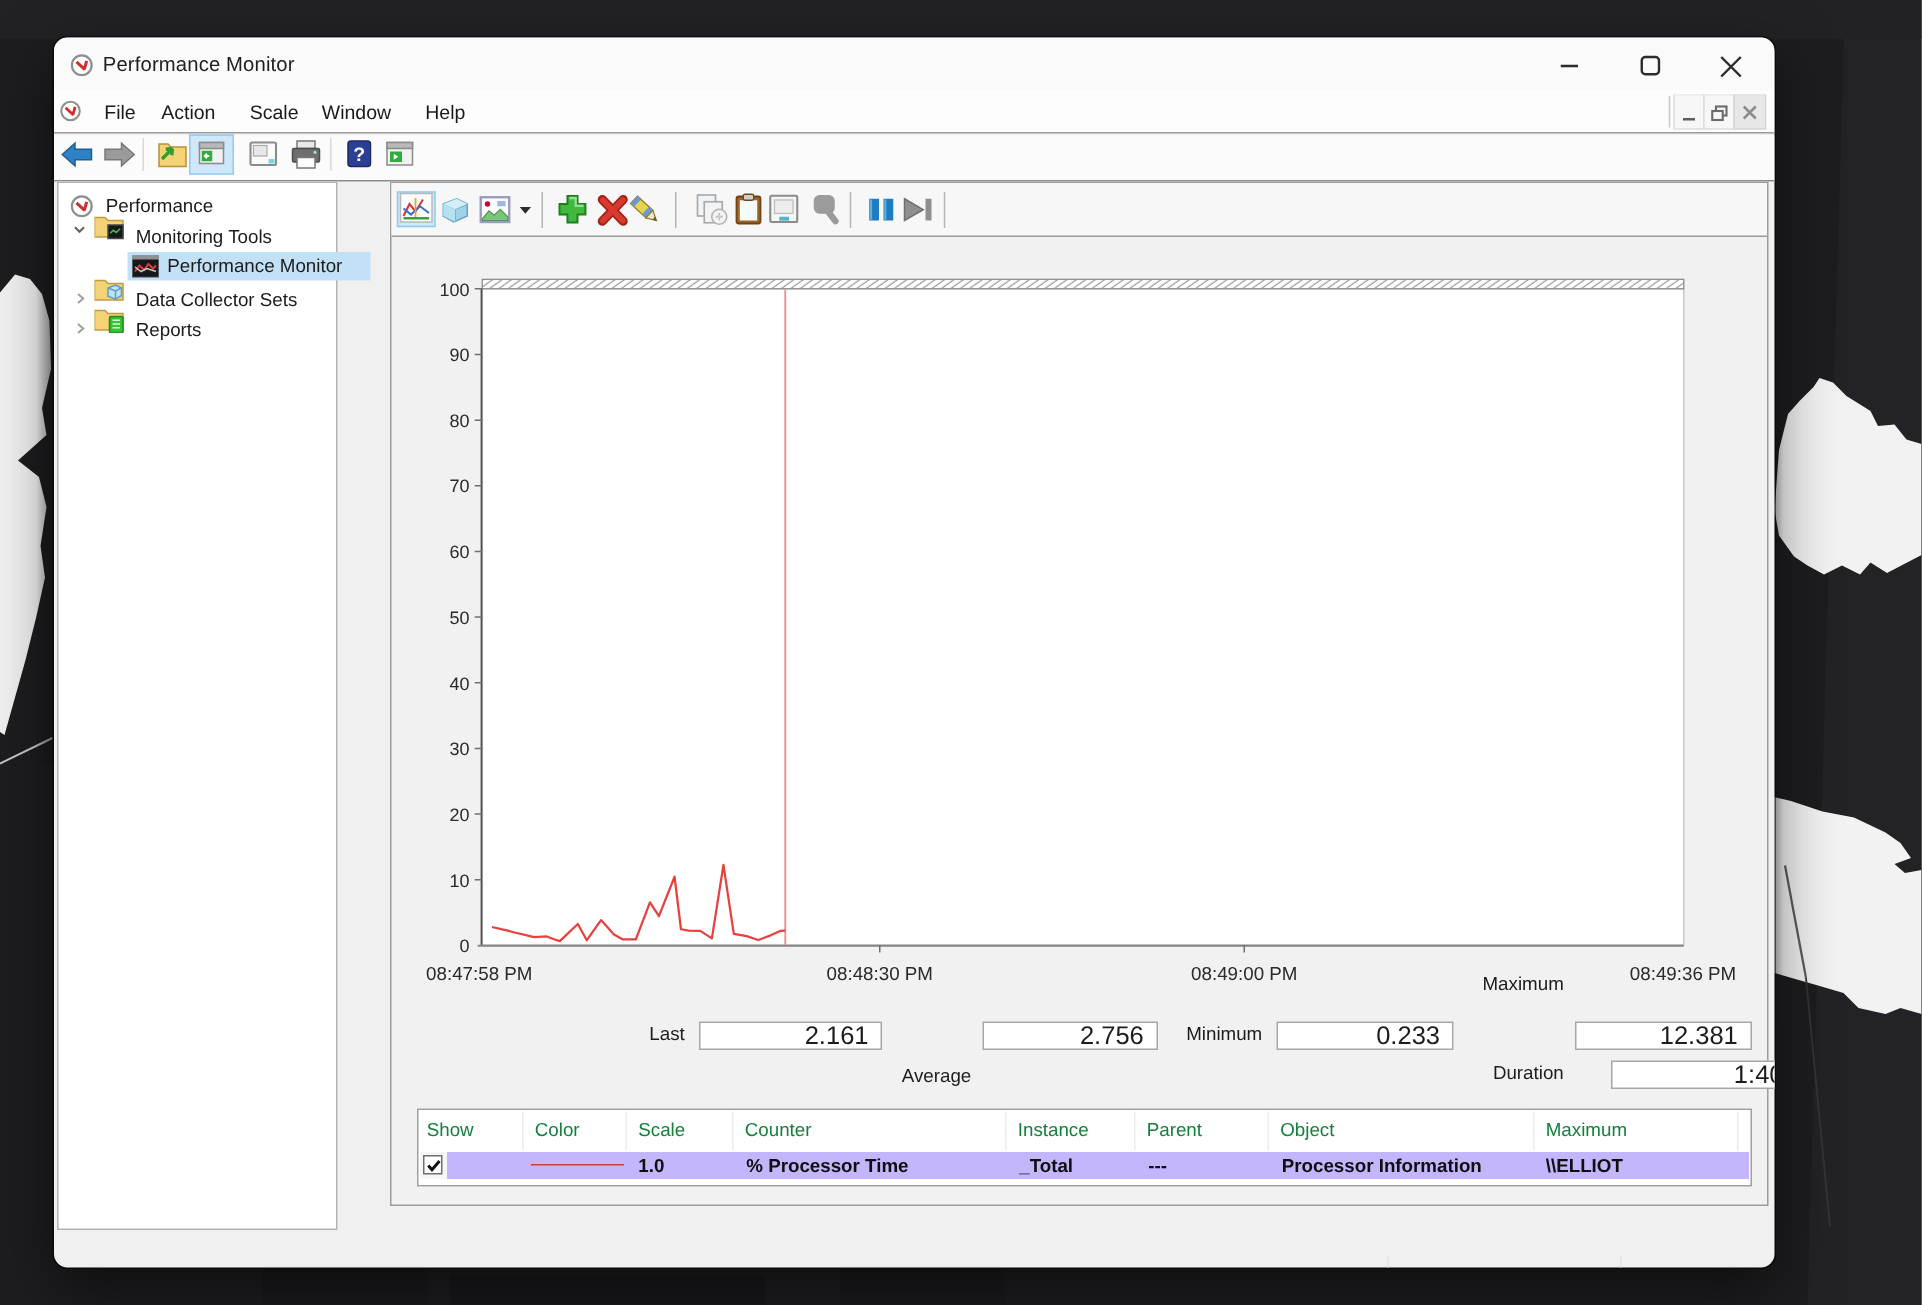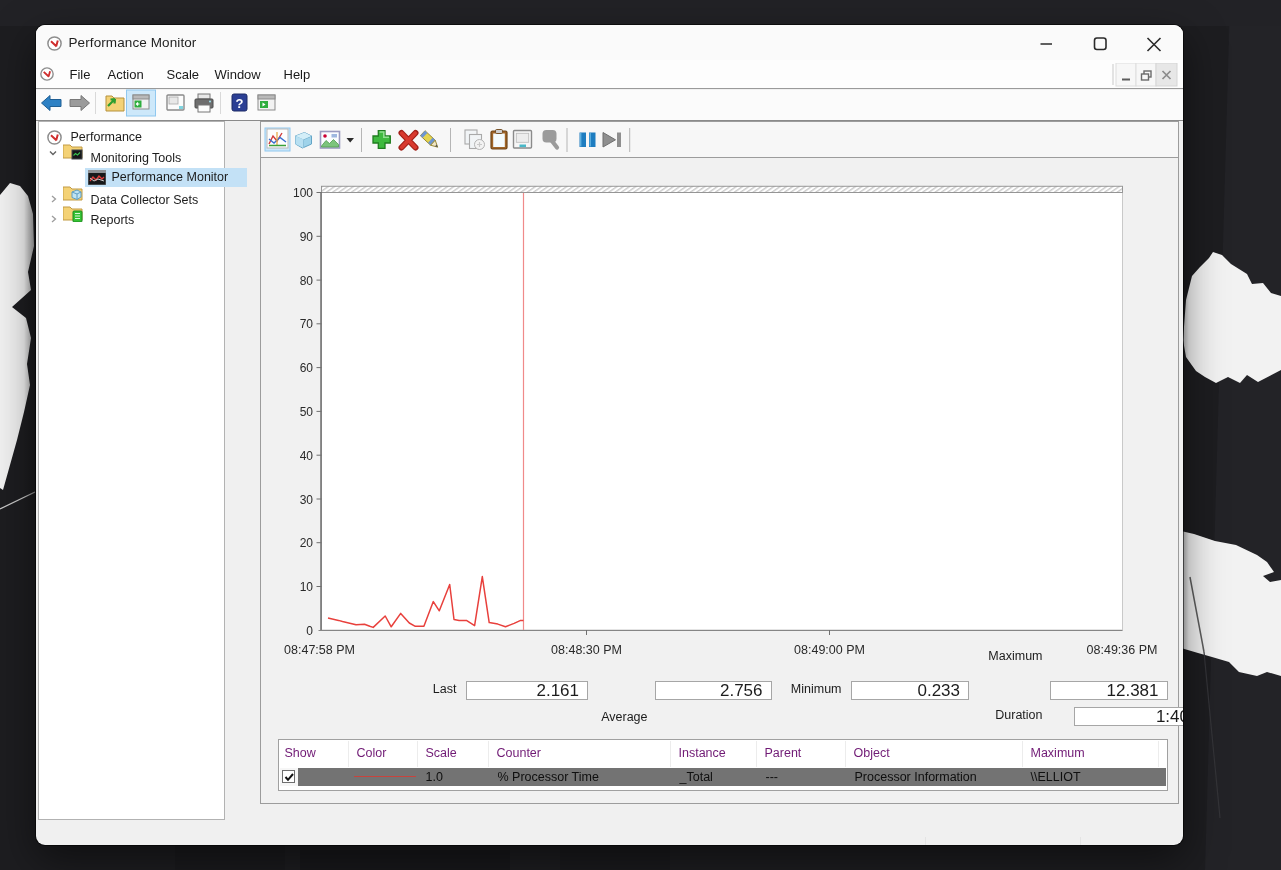--- a/index.html
+++ b/index.html
@@ -23,22 +23,22 @@
   #treepanel { position:absolute; left:2px; top:96px; width:187px; height:699px; background:#ffffff; border:1px solid #b2b2b2; }
   .trow { position:absolute; font-size:12.5px; color:#1c1c1c; white-space:nowrap; }
 
   #rightpane { position:absolute; left:224.5px; top:96px; width:918.5px; height:683px; background:#f1f1f1; border:1px solid #9c9c9c; }
   #ptoolbar { position:absolute; left:0; top:0; width:100%; height:36px; background:#f7f7f7; border-bottom:1px solid #9c9c9c; }
 
   .statlabel { position:absolute; font-size:12.5px; color:#1c1c1c; text-align:right; }
   .statbox { position:absolute; height:19px; background:#fff; border:1px solid #a6a6a6; font-size:17px; color:#1c1c1c; text-align:right; line-height:17px; padding-right:8px; }
 
   #legend { position:absolute; background:#fff; border:1px solid #a0a0a0; }
-  .lhead { position:absolute; top:0; height:27px; font-size:12.5px; color:#701a75; line-height:27px; }
-  #lrow { position:absolute; left:1px; right:1px; top:28px; height:18px; background:#737373; }
+  .lhead { position:absolute; top:0; height:27px; font-size:12.5px; color:#15803d; line-height:27px; }
+  #lrow { position:absolute; left:1px; right:1px; top:28px; height:18px; background:#c4b5fd;font-weight:bold; }
   .lcell { position:absolute; font-size:12.5px; color:#0f0f0f; line-height:18px; }
 </style>
 </head>
 <body>
 <div id="desktop">
 
   <svg class="abs" width="1281" height="870" style="left:0;top:0">
     <defs></defs>
     <rect x="0" y="0" width="1281" height="870" fill="#1d1d20"></rect>
     <polygon points="1230,0 1281,0 1281,870 1205,870" fill="#232327"></polygon>

